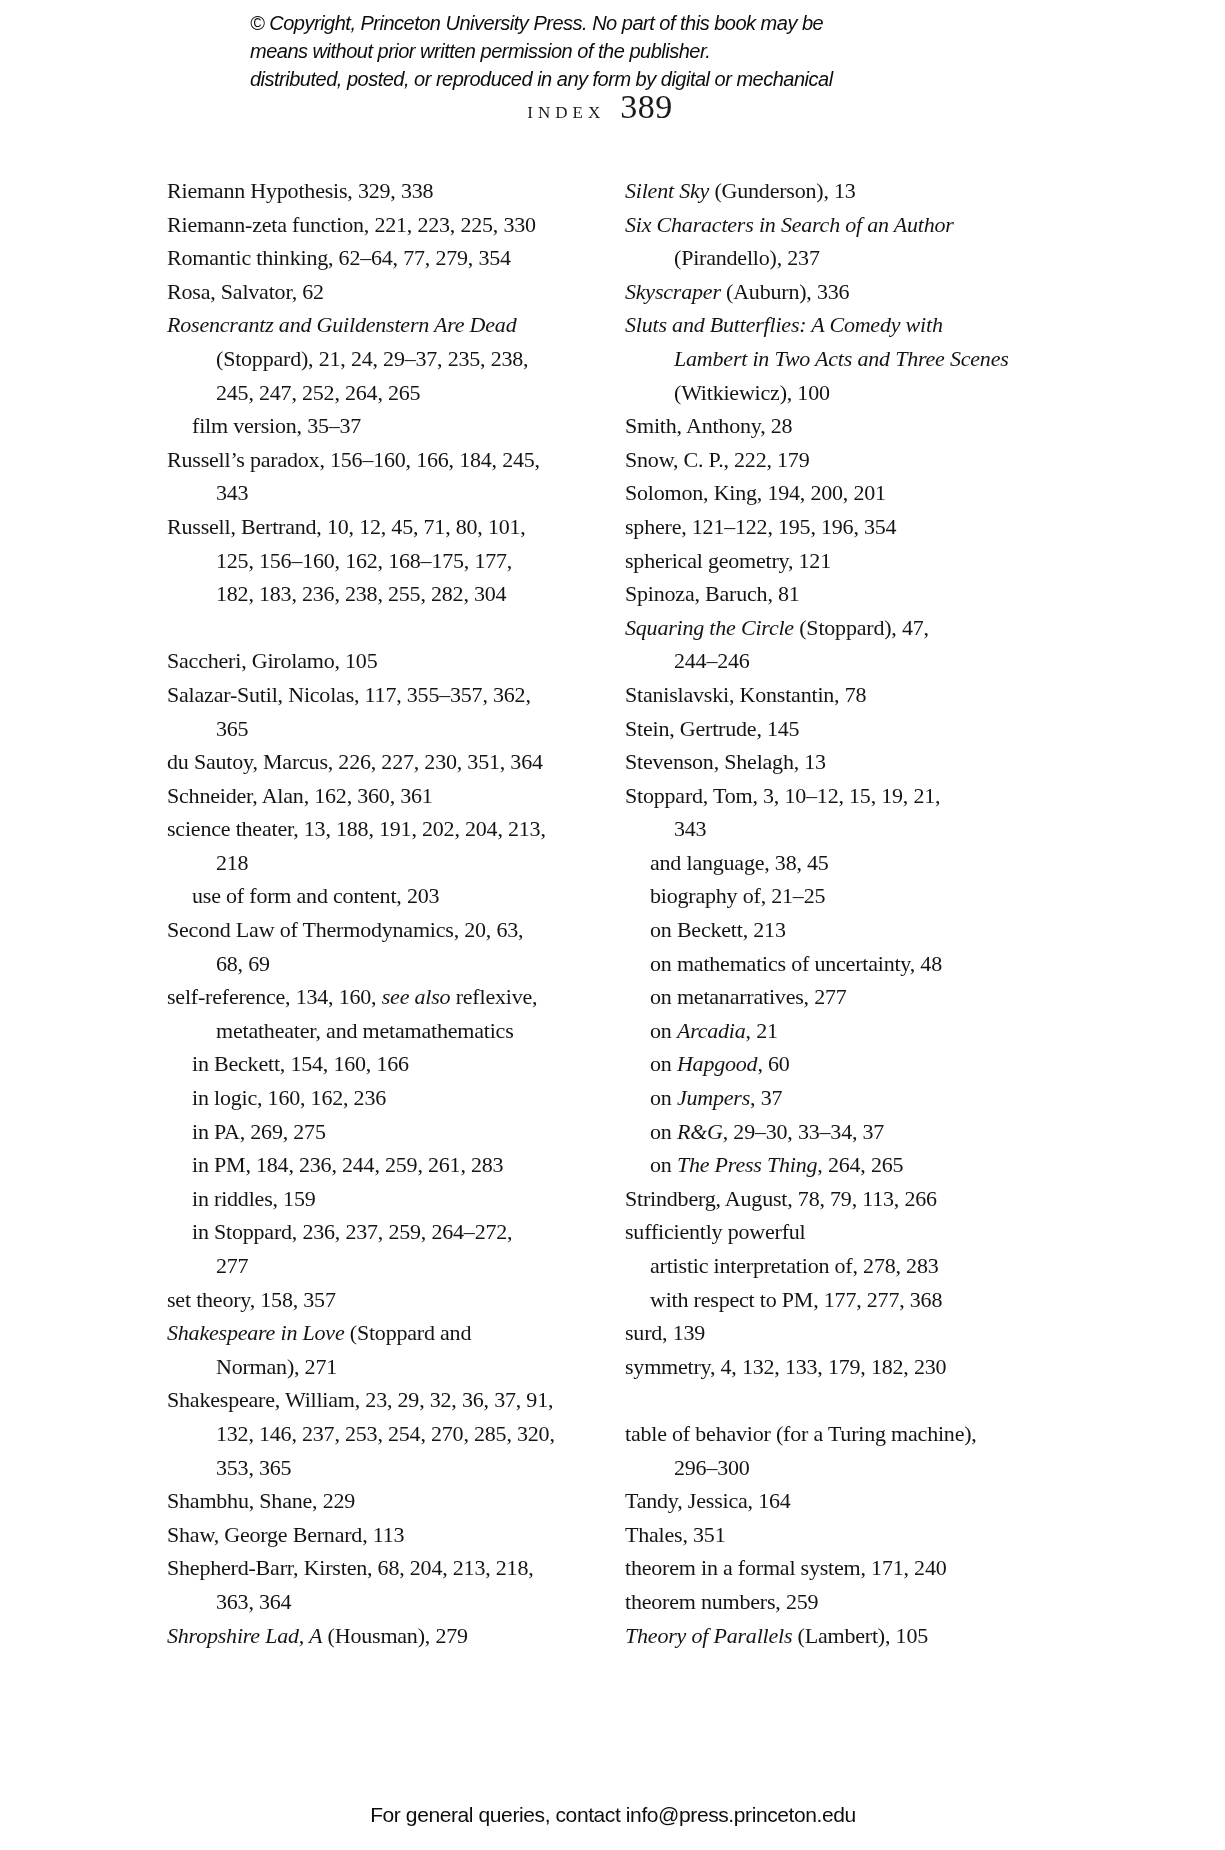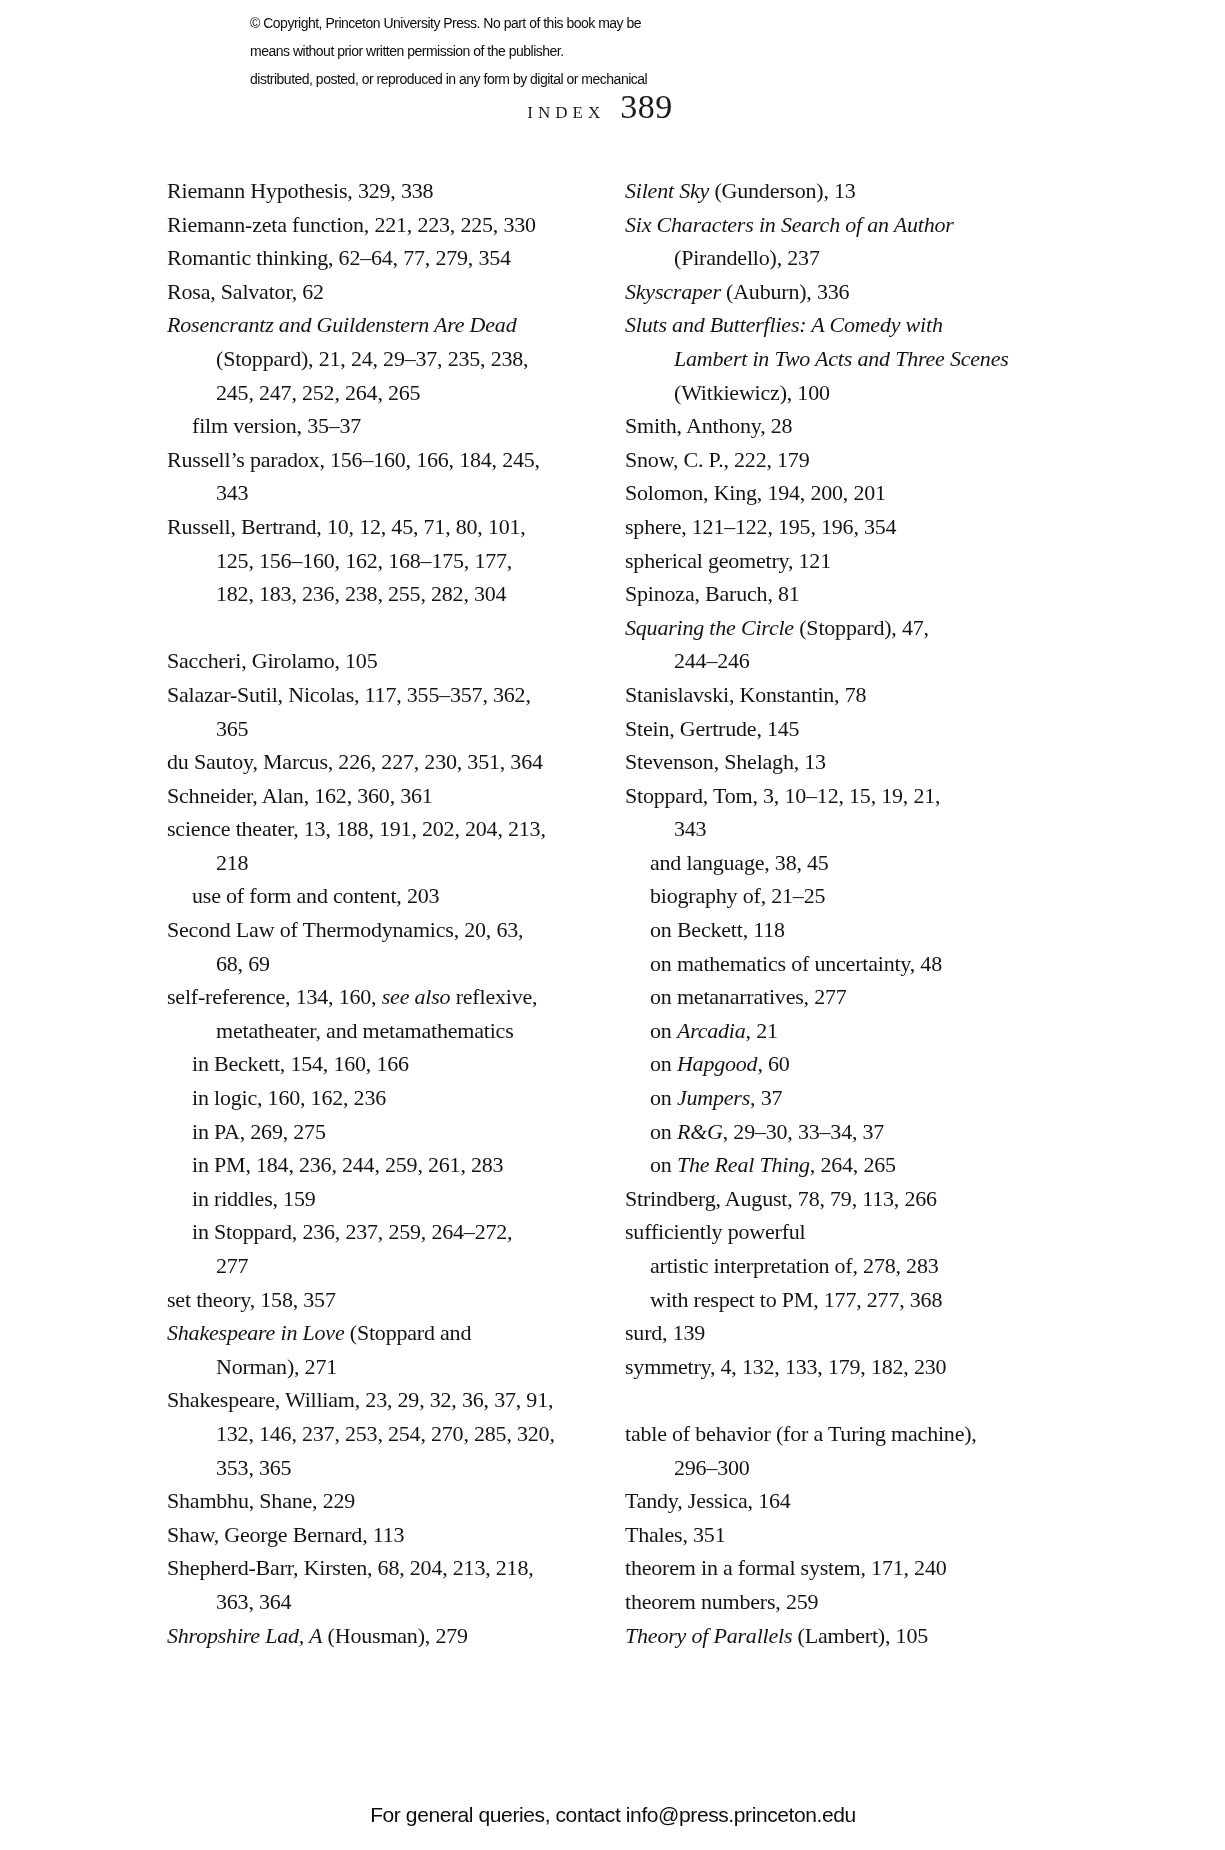--- a/index.html
+++ b/index.html
@@ -13,25 +13,26 @@
     position: relative;
     width: 1225px; height: 1850px;
     background: #ffffff;
     overflow: hidden;
   }
   
   .copyright {
     position: absolute;
     left: 250px; top: 9px;
     font-family: "Liberation Sans", sans-serif;
-    font-size: 14px;
+    font-size: 20px;
     line-height: 28px;
     letter-spacing: -0.5px;
     color: #0c0c0c;
     white-space: nowrap;
+    font-style: italic;
   }
   
   .runhead {
     position: absolute;
     left: 600px; top: 88px;
     transform: translateX(-50%);
     display: flex;
     align-items: baseline;
     gap: 15px;
     color: #1a1a1a;
@@ -156,28 +157,28 @@
       <div class="line ind0"><span>Spinoza, Baruch, 81</span></div>
       <div class="line ind0"><span class="it">Squaring the Circle</span><span> (Stoppard), 47,</span></div>
       <div class="line ind2"><span>244–246</span></div>
       <div class="line ind0"><span>Stanislavski, Konstantin, 78</span></div>
       <div class="line ind0"><span>Stein, Gertrude, 145</span></div>
       <div class="line ind0"><span>Stevenson, Shelagh, 13</span></div>
       <div class="line ind0"><span>Stoppard, Tom, 3, 10–12, 15, 19, 21,</span></div>
       <div class="line ind2"><span>343</span></div>
       <div class="line ind1"><span>and language, 38, 45</span></div>
       <div class="line ind1"><span>biography of, 21–25</span></div>
-      <div class="line ind1"><span>on Beckett, 118</span></div>
+      <div class="line ind1"><span>on Beckett, 213</span></div>
       <div class="line ind1"><span>on mathematics of uncertainty, 48</span></div>
       <div class="line ind1"><span>on metanarratives, 277</span></div>
       <div class="line ind1"><span>on </span><span class="it">Arcadia</span><span>, 21</span></div>
       <div class="line ind1"><span>on </span><span class="it">Hapgood</span><span>, 60</span></div>
       <div class="line ind1"><span>on </span><span class="it">Jumpers</span><span>, 37</span></div>
       <div class="line ind1"><span>on </span><span class="it">R&amp;G</span><span>, 29–30, 33–34, 37</span></div>
-      <div class="line ind1"><span>on </span><span class="it">The Real Thing</span><span>, 264, 265</span></div>
+      <div class="line ind1"><span>on </span><span class="it">The Press Thing</span><span>, 264, 265</span></div>
       <div class="line ind0"><span>Strindberg, August, 78, 79, 113, 266</span></div>
       <div class="line ind0"><span>sufficiently powerful</span></div>
       <div class="line ind1"><span>artistic interpretation of, 278, 283</span></div>
       <div class="line ind1"><span>with respect to PM, 177, 277, 368</span></div>
       <div class="line ind0"><span>surd, 139</span></div>
       <div class="line ind0"><span>symmetry, 4, 132, 133, 179, 182, 230</span></div>
       <div class="line gap"></div>
       <div class="line ind0"><span>table of behavior (for a Turing machine),</span></div>
       <div class="line ind2"><span>296–300</span></div>
       <div class="line ind0"><span>Tandy, Jessica, 164</span></div>

